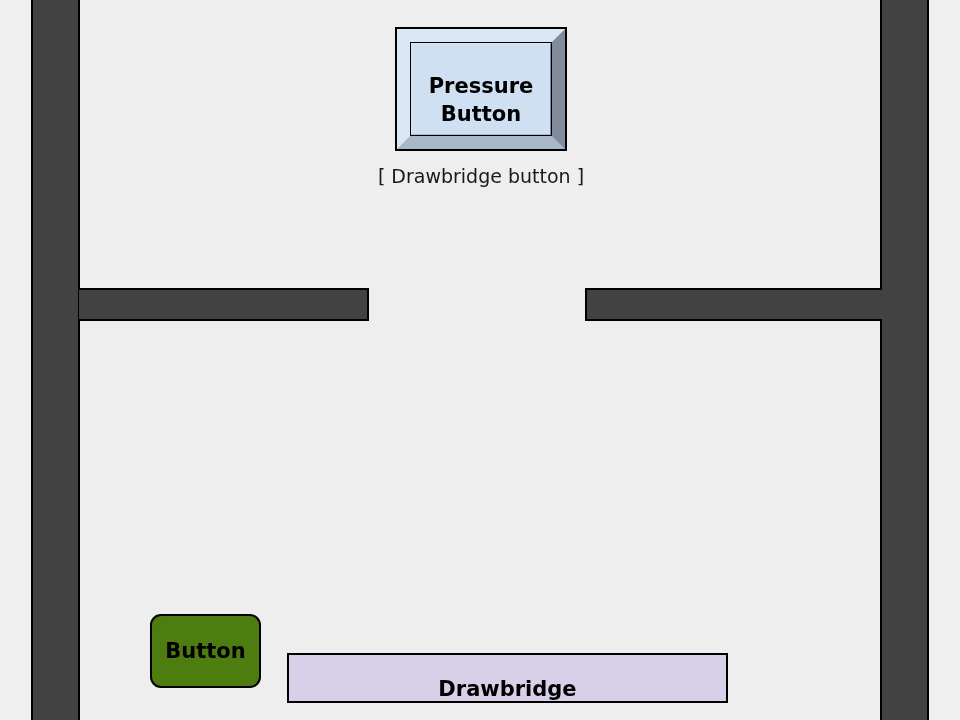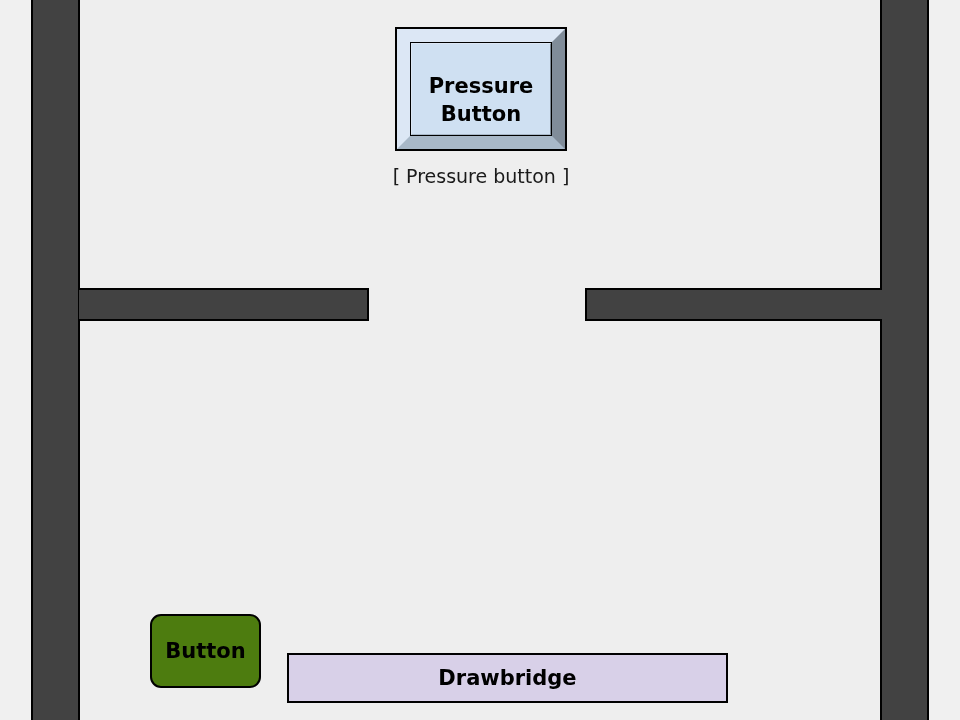--- a/index.html
+++ b/index.html
@@ -166,21 +166,21 @@
   .drawbridge-node {
     position: absolute;
     left: 287px;
     top: 653px;
     width: 441px;
     height: 50px;
     box-sizing: border-box;
     background: #d8d0e8;
     border: 2px solid #000000;
     display: flex;
-    align-items: center;
+    align-items: flex-end;
     justify-content: center;
     font-size: 21px;
     font-weight: bold;
     color: #000000;
   }
 </style>
 </head>
 <body>
 
 <div id="scene">
@@ -197,21 +197,21 @@
   <div class="plate-inner">
     <div class="plate-inner-frame"></div>
   </div>
   <div class="plate-label">
     <div>
       <span>Pressure</span><br>
       <span>Button</span>
     </div>
   </div>
 
-  <div class="plate-caption">[ Pressure button ]</div>
+  <div class="plate-caption">[ Drawbridge button ]</div>
 
   <div class="button-node">
     <span>Button</span>
   </div>
 
   <div class="drawbridge-node">
     <span>Drawbridge</span>
   </div>
 
 </div>

